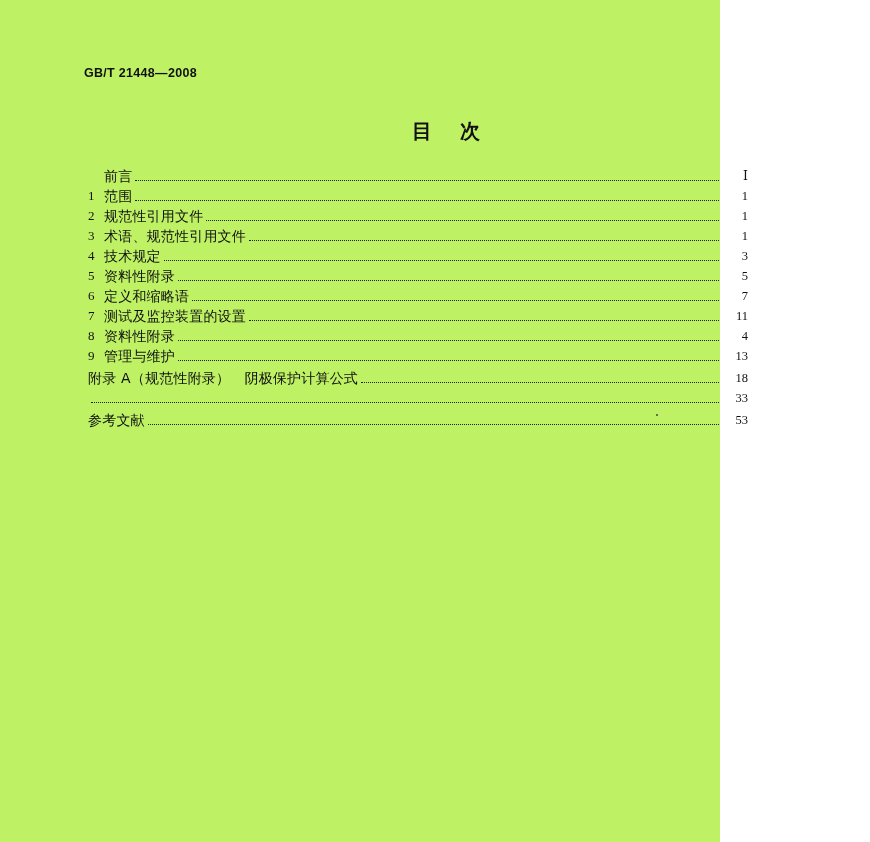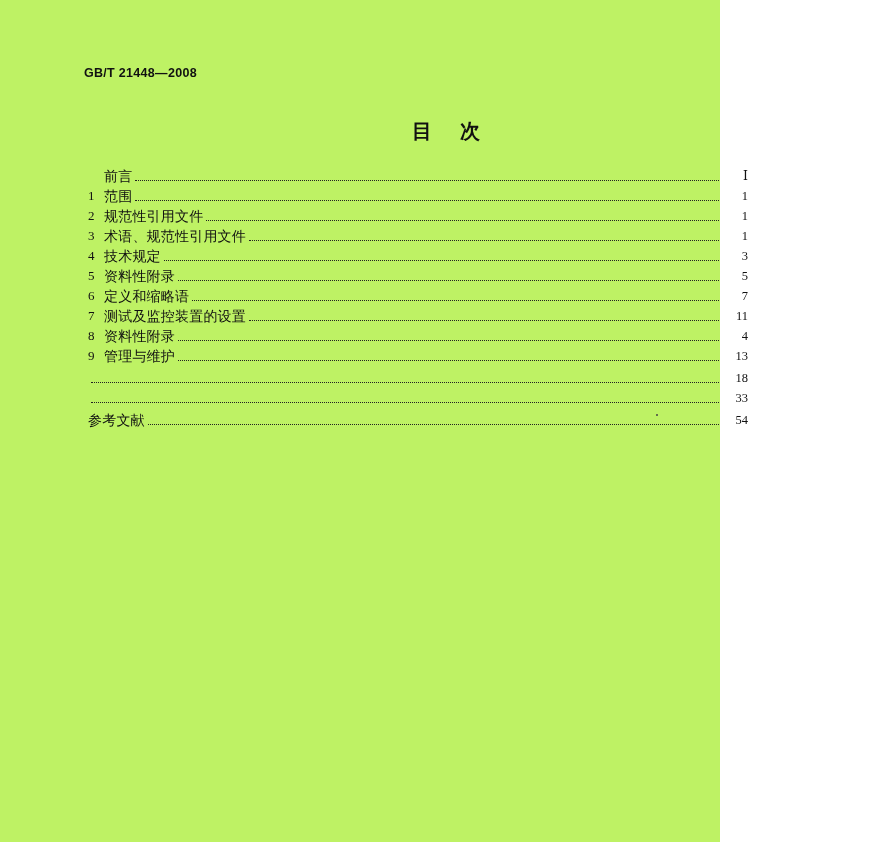--- a/index.html
+++ b/index.html
@@ -192,32 +192,33 @@
     </div>
 
     <div class="toc-row">
       <span class="toc-num">9</span>
       <span class="toc-label">管理与维护</span>
       <span class="leader"></span>
       <span class="toc-page">13</span>
     </div>
 
     <div class="toc-row spacer-before">
+      <span class="toc-label annex">附录 A（规范性附录）　阴极保护计算公式</span>
       <span class="leader"></span>
       <span class="toc-page">18</span>
     </div>
 
     <div class="toc-row">
       <span class="leader"></span>
       <span class="toc-page">33</span>
     </div>
 
     <div class="toc-row spacer-before">
       <span class="toc-label annex">参考文献</span>
       <span class="leader"></span>
-      <span class="toc-page">54</span>
+      <span class="toc-page">53</span>
     </div>
 
   </div>
 
   <div class="stray-dot"></div>
 
 </div>
 
 </body></html>

